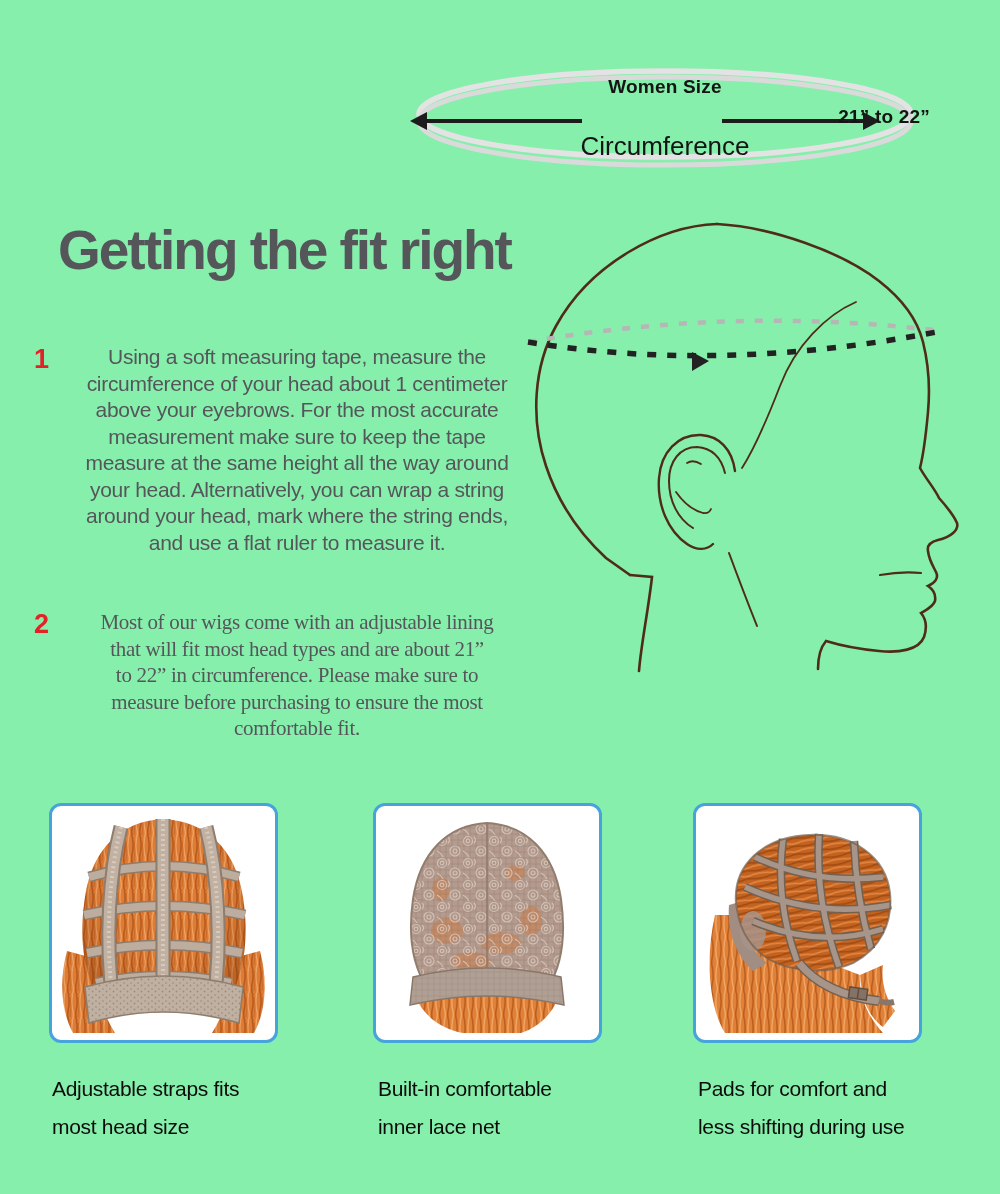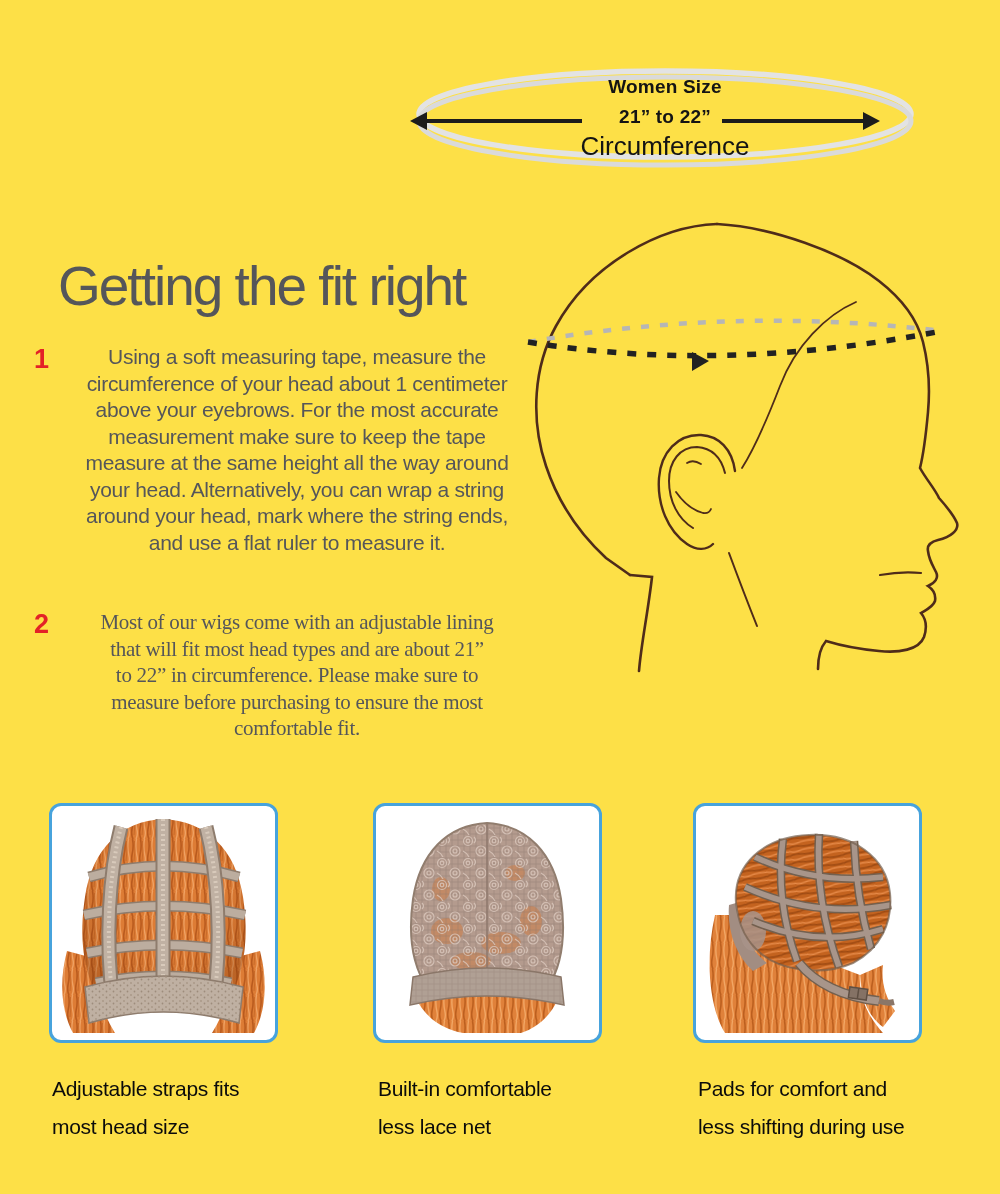--- a/index.html
+++ b/index.html
@@ -1,31 +1,31 @@
 <!DOCTYPE html>
 <html><head>
 <meta charset="utf-8">
 <style>
   html,body { margin:0; padding:0; background:#ffffff; }
   .page {
-    position:relative; width:1000px; height:1194px; background:#fde047;
+    position:relative; width:1000px; height:1194px; background:#86efac;
     font-family:"Liberation Sans","DejaVu Sans",sans-serif; overflow:hidden;
   }
   .abs { position:absolute; }
 
   
   .size-ring { left:400px; top:55px; width:530px; height:132px; }
   .ring-label { position:absolute; left:0; width:530px; text-align:center; color:#141414; }
   .ring-label.top    { top:21px;  font-size:19px; font-weight:bold; letter-spacing:.2px; }
-  .ring-label.range  { top:51px;  font-size:19px; font-weight:bold; letter-spacing:.2px; }
+  .ring-label.range  { top:51px;  font-size:19px; font-weight:bold; letter-spacing:.2px;text-align:right; }
   .ring-label.bottom { top:76px;  font-size:26px; font-weight:400; }
 
   
   .heading {
-    left:58px; top:256px; margin:0; font-size:55px; font-weight:400;
+    left:58px; top:220px; margin:0; font-size:55px; font-weight:700;
     color:#55565a; letter-spacing:-2px; line-height:1.1; white-space:nowrap;
   }
   .step-number { color:#e32227; font-weight:bold; font-size:27px; line-height:1; }
   .step-text {
     font-size:21px; line-height:26.5px; color:#55565a;
     white-space:pre-line; letter-spacing:-0.3px; width:470px;text-align:center;
   }
   .num-1 { left:34px; top:346px; }
   .txt-1 { left:62px; top:344px; }
   .num-2 { left:34px; top:611px; }
@@ -273,17 +273,17 @@
         <rect x="146" y="175" width="18" height="11" fill="#857265" stroke="#5f4f43" stroke-width="1.5"></rect>
         <line x1="155" y1="175" x2="155" y2="186" stroke="#5f4f43" stroke-width="1.5"></line>
       </g>
       <path d="M 176 188 C 182 190 187 190 191 189" fill="none" stroke="#8a7668" stroke-width="6"></path>
     </svg>
   </div>
 
   <div class="caption cap-1">Adjustable straps fits
 most head size</div>
   <div class="caption cap-2">Built-in comfortable
-less lace net</div>
+inner lace net</div>
   <div class="caption cap-3">Pads for comfort and
 less shifting during use</div>
 
 </div>
 
 </body></html>

